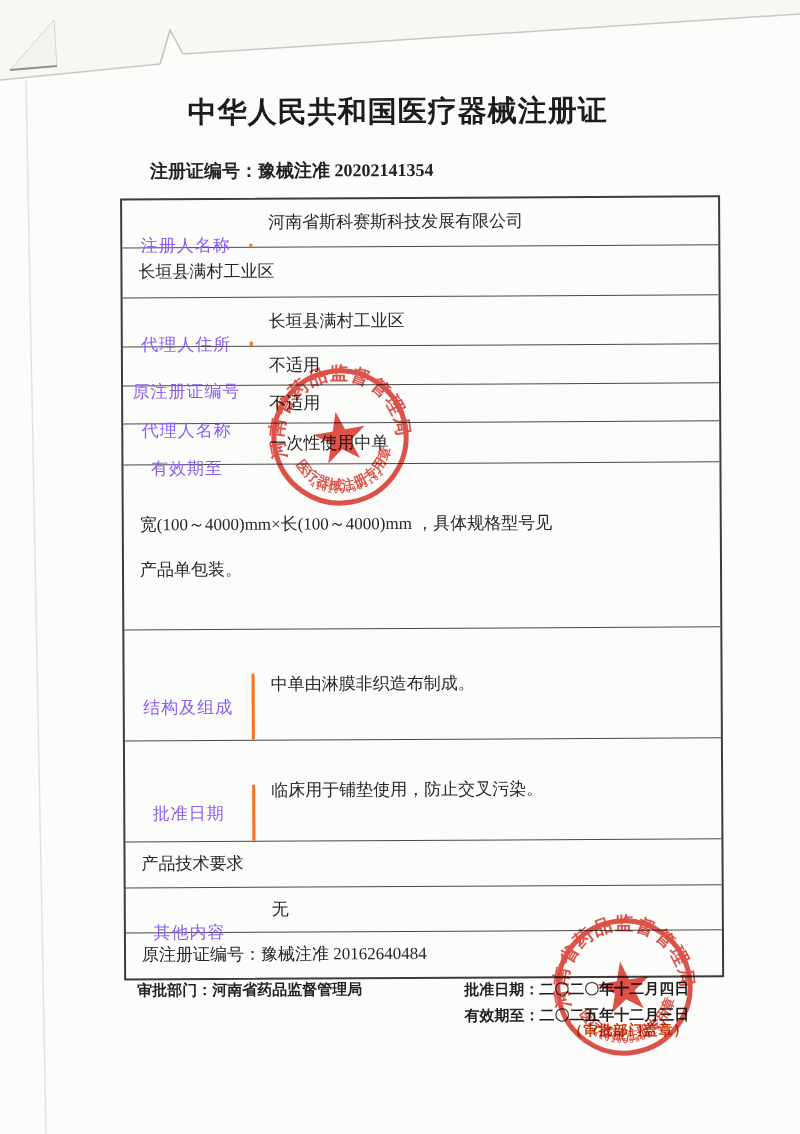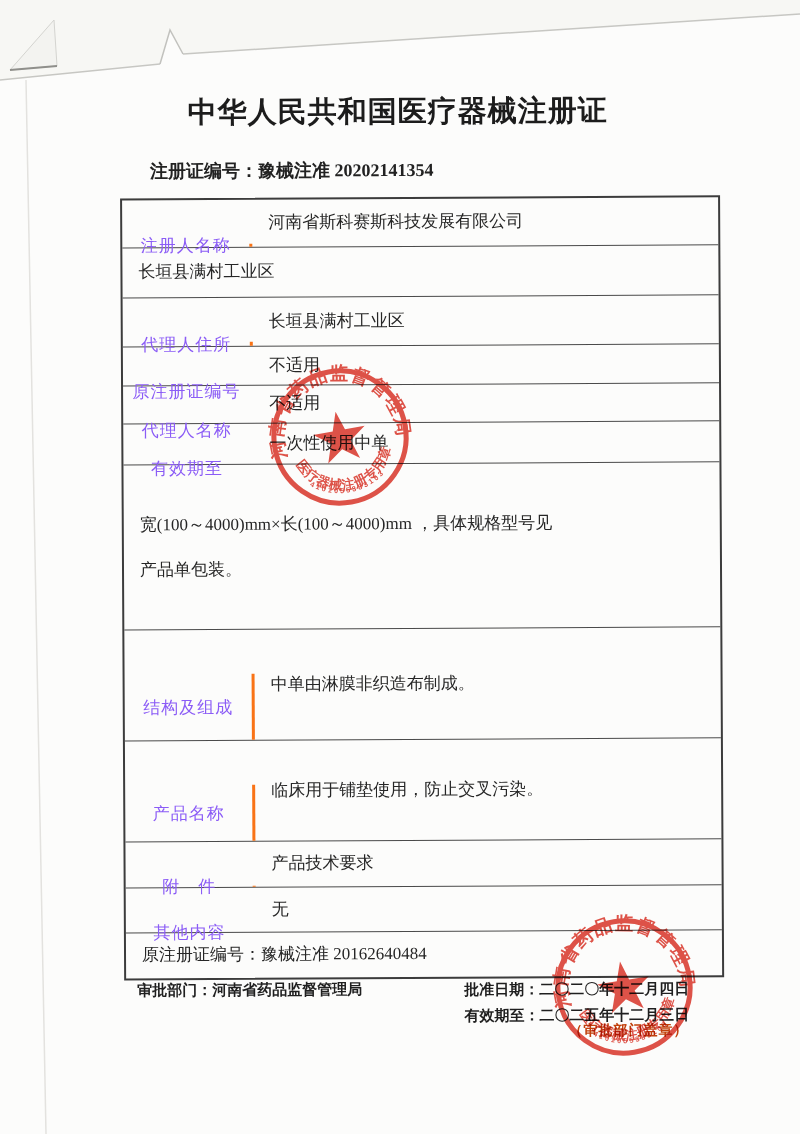--- a/index.html
+++ b/index.html
@@ -97,25 +97,24 @@
     </div>
     <div class="row tall" style="height:165px">
       <div class="cell-value">宽(100～4000)mm×长(100～4000)mm ，具体规格型号见
 产品单包装。</div>
     </div>
     <div class="row" style="height:111px">
       <div class="cell-label">结构及组成</div>
       <div class="cell-value">中单由淋膜非织造布制成。</div>
     </div>
     <div class="row" style="height:101px">
-      <div class="cell-label">产品名称</div>
+      <div class="cell-label">批准日期</div>
       <div class="cell-value">临床用于铺垫使用，防止交叉污染。</div>
     </div>
     <div class="row" style="height:46px">
-      <div class="cell-label">附　件</div>
       <div class="cell-value">产品技术要求</div>
     </div>
     <div class="row" style="height:45px">
       <div class="cell-label">其他内容</div>
       <div class="cell-value">无</div>
     </div>
     <div class="row" style="height:45px">
       <div class="cell-value">原注册证编号：豫械注准 20162640484</div>
     </div>
   </div>

